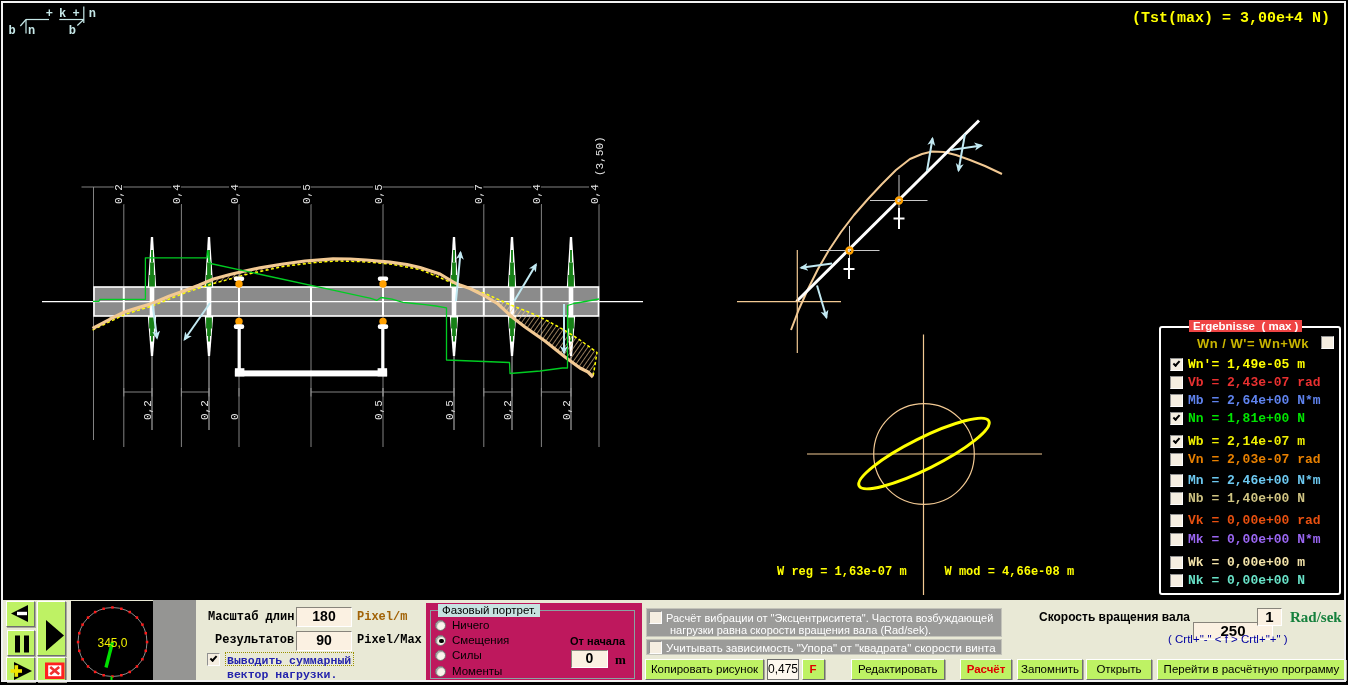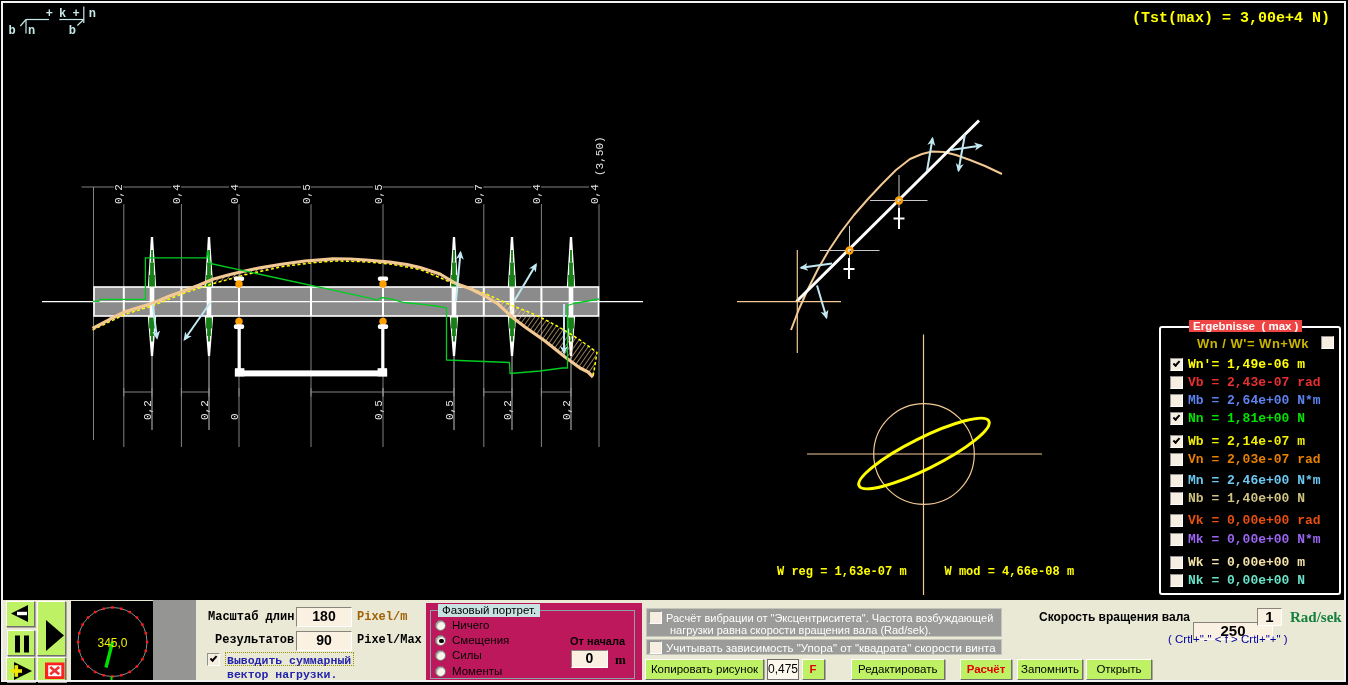--- a/index.html
+++ b/index.html
@@ -338,31 +338,32 @@
   <div class="b" style="left:1287px;top:9px;font-size:15px;color:#15803d;font-family:'Liberation Serif',serif;">Rad/sek</div>
   <div style="left:1165px;top:33px;font-size:11.5px;color:#0000A0;">( Crtl+"-" &lt; f &gt; Crtl+"+" )</div>
 
   <div class="btn3d pbtn" style="left:642px;top:59px;width:119px;height:21px;">Копировать рисунок</div>
   <div style="left:764px;top:59px;width:31.5px;height:21px;background:#FDF8EE;border:1px solid #6f6f6f;text-align:center;font-size:12px;line-height:19px;color:#000;">0,475</div>
   <div class="btn3d pbtn b" style="left:798.5px;top:59px;width:23px;height:21px;color:#E00000;">F</div>
   <div class="btn3d pbtn" style="left:848px;top:59px;width:93.5px;height:21px;">Редактировать</div>
   <div class="btn3d pbtn b" style="left:957px;top:59px;width:52px;height:21px;color:#E00000;">Расчёт</div>
   <div class="btn3d pbtn" style="left:1014px;top:59px;width:66px;height:21px;">Запомнить</div>
   <div class="btn3d pbtn" style="left:1083px;top:59px;width:66px;height:21px;">Открыть</div>
+  <div class="btn3d pbtn" style="left:1154px;top:59px;width:189px;height:21px;">Перейти в расчётную программу</div>
 </div>
 
 <div id="erg" class="abs">
     <div class="ebord"></div>
 <div style="left:30px;top:1.5px;background:#ef4444;padding:0 4px;font-size:11.5px;font-weight:bold;color:#fff;white-space:pre;">Ergebnisse  ( max )</div>
 <div style="left:38px;top:17.5px;font-size:13px;font-weight:bold;letter-spacing:0.5px;color:#C8B400;white-space:pre;">Wn / W'= Wn+Wk</div>
 <div class="cb" style="left:162px;top:18px;"></div>
 <div class="cb" style="left:11px;top:39.5px;">
       <i class="chk"></i>
     </div>
-<div class="erow" style="left:29px;top:38.5px;color:#FFFF00;">Wn'= 1,49e-06 m</div>
+<div class="erow" style="left:29px;top:38.5px;color:#FFFF00;">Wn'= 1,49e-05 m</div>
 <div class="cb" style="left:11px;top:57.5px;"></div>
 <div class="erow" style="left:29px;top:56.5px;color:#E83030;">Vb = 2,43e-07 rad</div>
 <div class="cb" style="left:11px;top:75.5px;"></div>
 <div class="erow" style="left:29px;top:74.5px;color:#5F83EE;">Mb = 2,64e+00 N*m</div>
 <div class="cb" style="left:11px;top:94px;">
       <i class="chk"></i>
     </div>
 <div class="erow" style="left:29px;top:93px;color:#00E400;">Nn = 1,81e+00 N</div>
 <div class="cb" style="left:11px;top:117px;">
       <i class="chk"></i>

